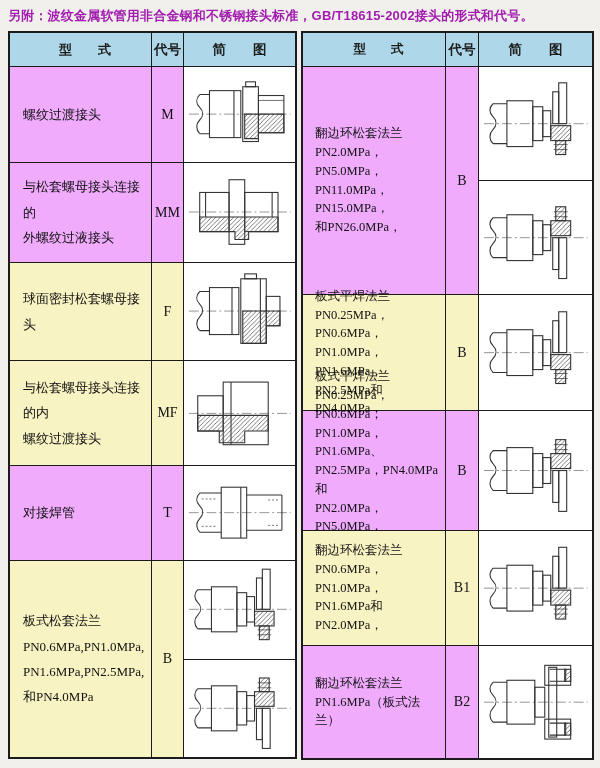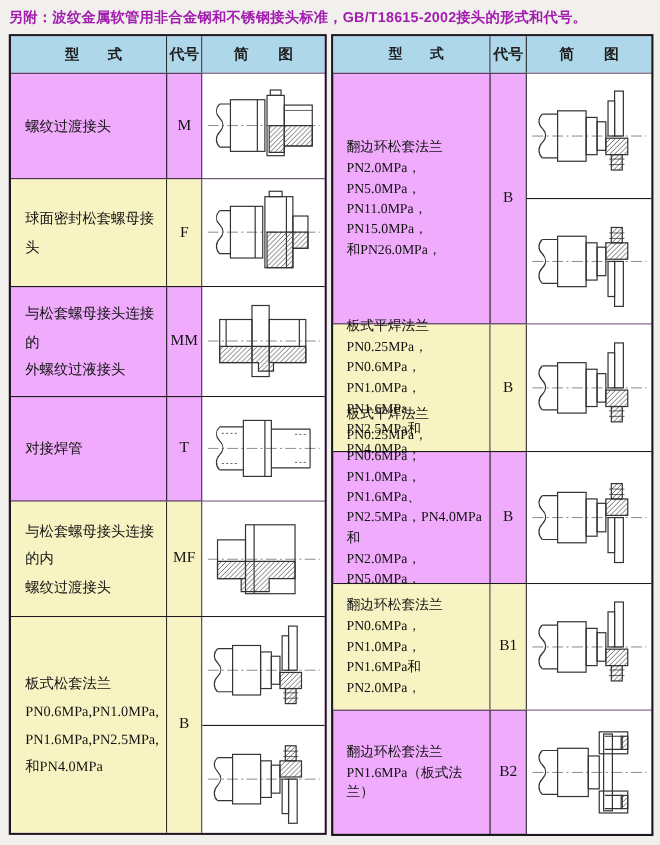--- a/index.html
+++ b/index.html
@@ -90,20 +90,39 @@
             <rect x="58" y="17" width="16" height="56"></rect>
             <rect x="61" y="12" width="10" height="5"></rect>
             <rect x="74" y="26" width="26" height="38"></rect>
             <path class="thin" d="M74 31 H100"></path>
             <path class="h" d="M60 45 H100 V64 H74 V70 H60 Z"></path>
           </svg>
         </div>
     </div>
   </div>
 
+  <div class="row" style="height:100px">
+    <div class="c c-type">与松套螺母接头连接的
+外螺纹过液接头</div>
+    <div class="c c-code">MM</div>
+    <div class="c c-diag">
+      <div class="sub">
+          <svg class="diag" viewBox="0 0 110 90" preserveAspectRatio="xMidYMid meet">
+            <path class="cl" d="M3 45 H107" stroke-dasharray="10 3 2 3"></path>
+            <rect x="14" y="25" width="30" height="40"></rect>
+            <path d="M20 25 V50"></path>
+            <rect x="44" y="12" width="16" height="66"></rect>
+            <rect x="60" y="25" width="34" height="40"></rect>
+            <path d="M88 25 V50"></path>
+            <path class="h" d="M14 50 H94 V65 H64 V73 H50 V65 H14 Z"></path>
+          </svg>
+        </div>
+    </div>
+  </div>
+
   <div class="row" style="height:98px">
     <div class="c c-type hl">球面密封松套螺母接头</div>
     <div class="c c-code hl">F</div>
     <div class="c c-diag">
       <div class="sub">
           <svg class="diag" viewBox="0 0 110 90" preserveAspectRatio="xMidYMid meet">
             <path class="cl" d="M3 45 H107" stroke-dasharray="10 3 2 3"></path>
             <path d="M14 25 c-4 4 -4 9 0 13 c4 4 4 9 0 13 c-4 4 -4 10 0 14"></path>
             <path d="M14 25 H24 M14 65 H24"></path>
             <rect x="24" y="21" width="30" height="48"></rect>
@@ -111,70 +130,51 @@
             <rect x="56" y="12" width="26" height="66"></rect>
             <rect x="60" y="7" width="12" height="5"></rect>
             <path d="M76 12 V78"></path>
             <rect x="82" y="30" width="14" height="30"></rect>
             <path class="h" d="M58 45 H96 V60 H82 V78 H58 Z"></path>
           </svg>
         </div>
     </div>
   </div>
 
-  <div class="row" style="height:100px">
-    <div class="c c-type">与松套螺母接头连接的
-外螺纹过液接头</div>
-    <div class="c c-code">MM</div>
-    <div class="c c-diag">
-      <div class="sub">
-          <svg class="diag" viewBox="0 0 110 90" preserveAspectRatio="xMidYMid meet">
-            <path class="cl" d="M3 45 H107" stroke-dasharray="10 3 2 3"></path>
-            <rect x="14" y="25" width="30" height="40"></rect>
-            <path d="M20 25 V50"></path>
-            <rect x="44" y="12" width="16" height="66"></rect>
-            <rect x="60" y="25" width="34" height="40"></rect>
-            <path d="M88 25 V50"></path>
-            <path class="h" d="M14 50 H94 V65 H64 V73 H50 V65 H14 Z"></path>
+  <div class="row" style="height:105px">
+    <div class="c c-type hl">与松套螺母接头连接的内
+螺纹过渡接头</div>
+    <div class="c c-code hl">MF</div>
+    <div class="c c-diag">
+      <div class="sub">
+          <svg class="diag" viewBox="0 0 110 90" preserveAspectRatio="xMidYMid meet">
+            <path class="cl" d="M3 45 H107" stroke-dasharray="10 3 2 3"></path>
+            <rect x="12" y="27" width="26" height="36"></rect>
+            <rect x="38" y="13" width="46" height="64"></rect>
+            <path d="M46 13 V77"></path>
+            <path class="h" d="M12 47 H84 V63 H60 V75 H34 V63 H12 Z"></path>
           </svg>
         </div>
     </div>
   </div>
 
   <div class="row" style="height:95px">
     <div class="c c-type">对接焊管</div>
     <div class="c c-code">T</div>
     <div class="c c-diag">
       <div class="sub">
           <svg class="diag" viewBox="0 0 110 90" preserveAspectRatio="xMidYMid meet">
             <path class="cl" d="M3 45 H107" stroke-dasharray="10 3 2 3"></path>
             <path d="M14 25 c-4 4 -4 9 0 13 c4 4 4 9 0 13 c-4 4 -4 10 0 14"></path>
             <path d="M14 25 H36 M14 65 H36"></path>
             <path class="thin" d="M16 31 H30 M16 59 H30" stroke-dasharray="2 2"></path>
             <rect x="36" y="19" width="26" height="52"></rect>
             <path d="M56 19 V71"></path>
             <path d="M62 27 H98 M62 63 H98 M98 27 V63"></path>
             <path class="thin" d="M84 32 H96 M84 58 H96" stroke-dasharray="2 2"></path>
-          </svg>
-        </div>
-    </div>
-  </div>
-
-  <div class="row" style="height:105px">
-    <div class="c c-type hl">与松套螺母接头连接的内
-螺纹过渡接头</div>
-    <div class="c c-code hl">MF</div>
-    <div class="c c-diag">
-      <div class="sub">
-          <svg class="diag" viewBox="0 0 110 90" preserveAspectRatio="xMidYMid meet">
-            <path class="cl" d="M3 45 H107" stroke-dasharray="10 3 2 3"></path>
-            <rect x="12" y="27" width="26" height="36"></rect>
-            <rect x="38" y="13" width="46" height="64"></rect>
-            <path d="M46 13 V77"></path>
-            <path class="h" d="M12 47 H84 V63 H60 V75 H34 V63 H12 Z"></path>
           </svg>
         </div>
     </div>
   </div>
 
   <div class="row" style="height:196px">
     <div class="c c-type hl">板式松套法兰
 PN0.6MPa,PN1.0MPa,
 PN1.6MPa,PN2.5MPa,
 和PN4.0MPa</div>

